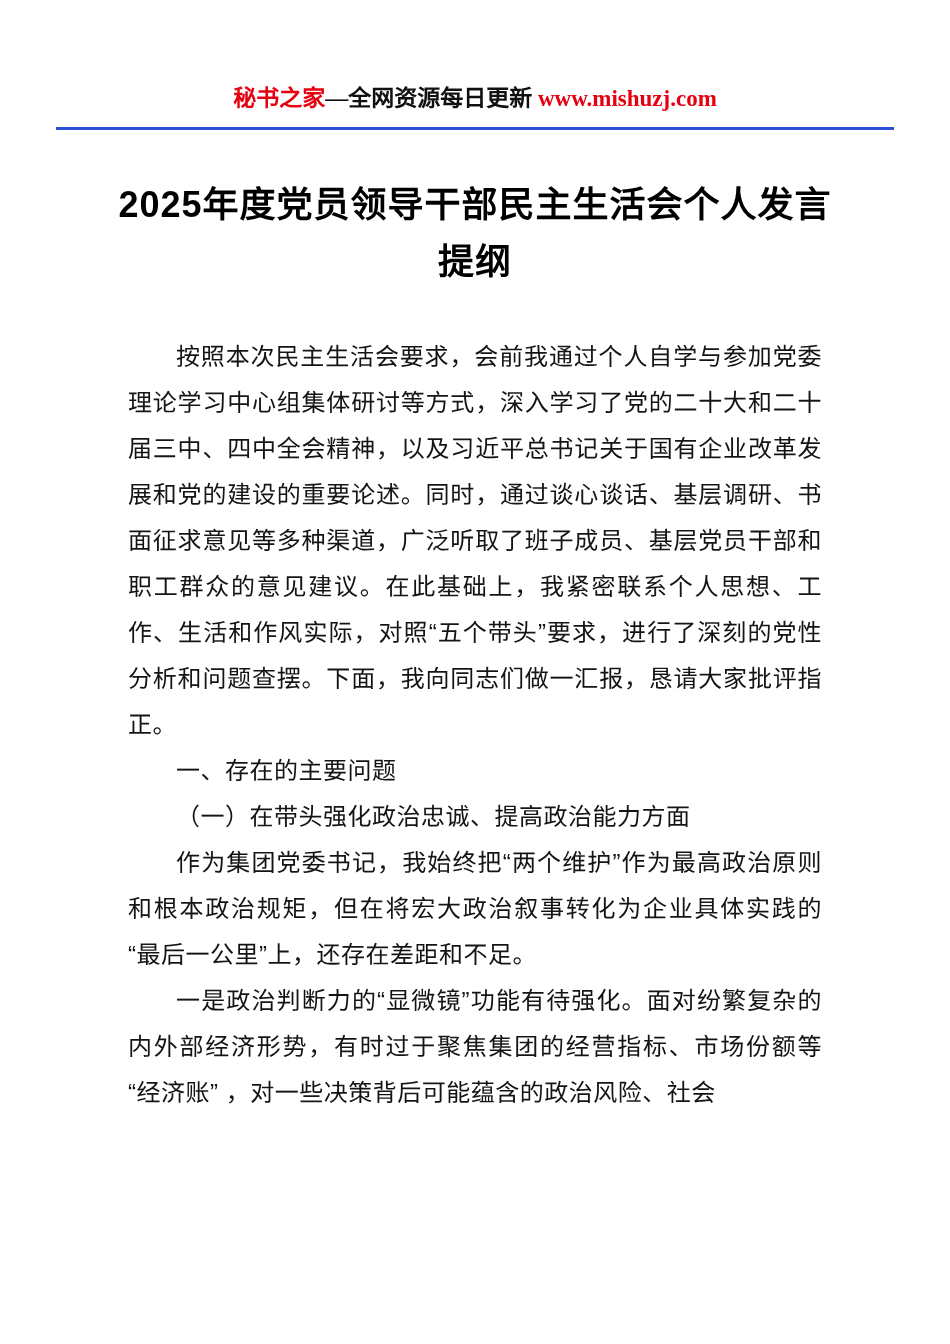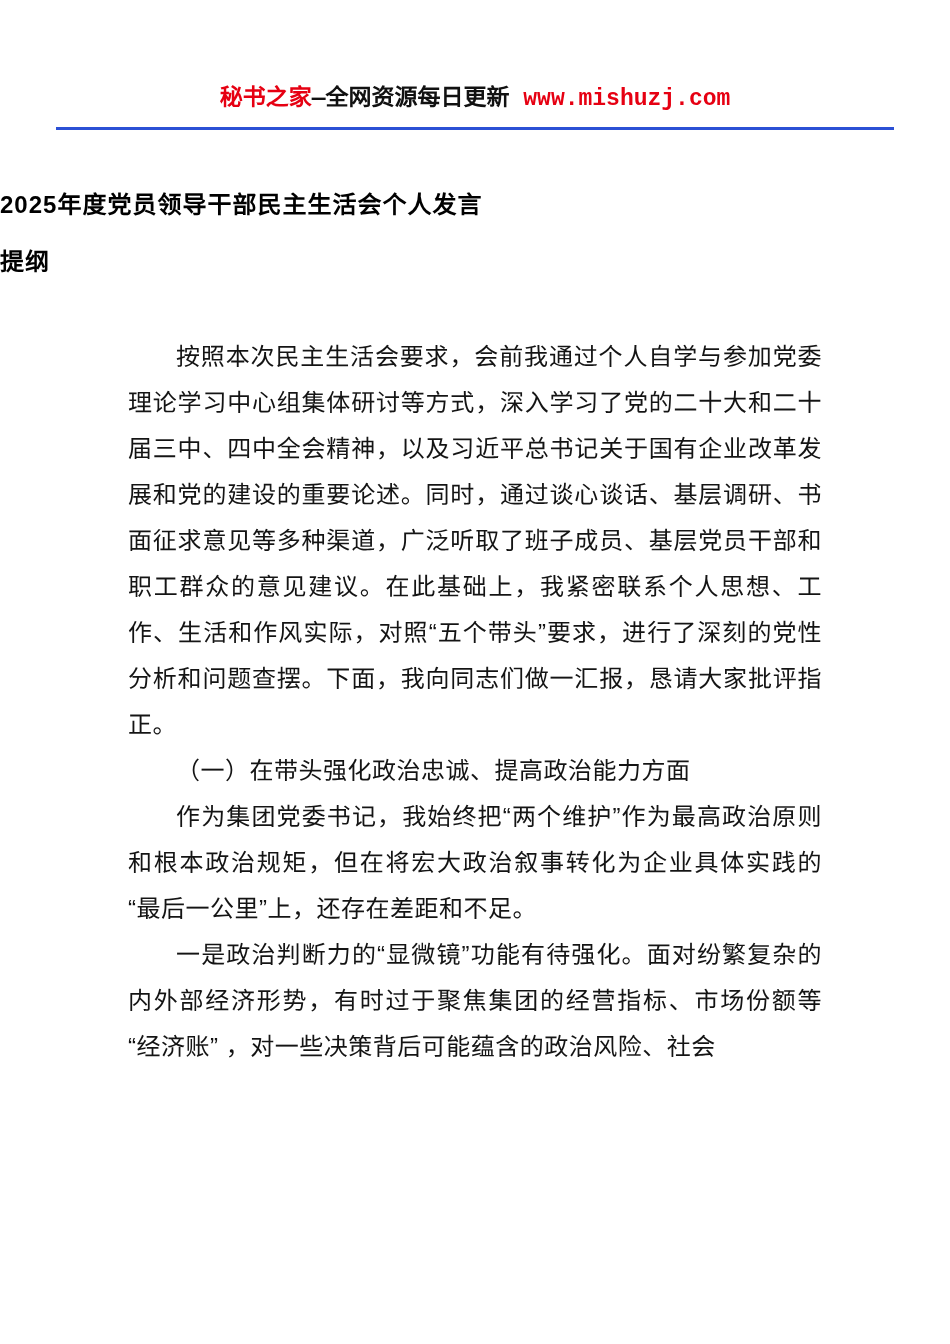--- a/index.html
+++ b/index.html
@@ -14,21 +14,21 @@
   .page {
     width: 950px;
     height: 1344px;
     padding-top: 84px;
     background: #ffffff;
   }
   .doc-header {
     text-align: center;
     font-size: 23px;
     line-height: 30px;
-    font-family: Liberation Mono, monospace;
+    font-family: Liberation Serif, serif;
     white-space: nowrap;
   }
   .site-name {
     color: var(--header-red, #e60012);
     font-weight: bold;
   }
   .tagline {
     color: #111111;
     font-weight: bold;
   }
@@ -39,21 +39,22 @@
     cursor: pointer;
   }
   .header-divider {
     width: 838px;
     height: 0;
     border-bottom: 3px solid var(--divider-blue, #2b50d5);
     margin: 13px auto 0 auto;
   }
   .doc-title {
     margin-top: 46px;
-    font-size: 24px;
+    text-align: center;
+    font-size: 36px;
     line-height: 57px;
     font-weight: bold;
     color: #000000;
     letter-spacing: 1px;
   }
   .doc-body {
     margin: 44px 128px 0 128px;
   }
   .para {
     font-size: 24px;
@@ -74,20 +75,21 @@
 
   <div class="doc-header"><span class="site-name">秘书之家</span><span class="tagline">—全网资源每日更新 </span><a class="site-url">www.mishuzj.com</a></div>
 
   <div class="header-divider"></div>
 
   <h1 class="doc-title"><span>2025年度党员领导干部民主生活会个人发言</span><br><span>提纲</span></h1>
 
   <div class="doc-body">
     <p class="para"><span class="lead"></span><span>按照本次民主生活会要求，会前我通过个人自学与参加党委理论学习中心组集体研讨等方式，深入学习了党的二十大和二十届三中、四中全会精神，以及习近平总书记关于国有企业改革发展和党的建设的重要论述。同时，通过谈心谈话、基层调研、书面征求意见等多种渠道，广泛听取了班子成员、基层党员干部和职工群众的意见建议。在此基础上，我紧密联系个人思想、工作、生活和作风实际，对照“五个带头”要求，进行了深刻的党性分析和问题查摆。下面，我向同志们做一汇报，恳请大家批评指正。</span></p>
 
+    <p class="para"><span class="lead"></span><span>一、存在的主要问题</span></p>
 
     <p class="para"><span class="lead"></span><span>（一）在带头强化政治忠诚、提高政治能力方面</span></p>
 
     <p class="para"><span class="lead"></span><span>作为集团党委书记，我始终把“两个维护”作为最高政治原则和根本政治规矩，但在将宏大政治叙事转化为企业具体实践的“最后一公里”上，还存在差距和不足。</span></p>
 
     <p class="para"><span class="lead">一是</span><span>政治判断力的“显微镜”功能有待强化。面对纷繁复杂的内外部经济形势，有时过于聚焦集团的经营指标、市场份额等“经济账” ，对一些决策背后可能蕴含的政治风险、社会</span></p>
   </div>
 
 </div>
 

